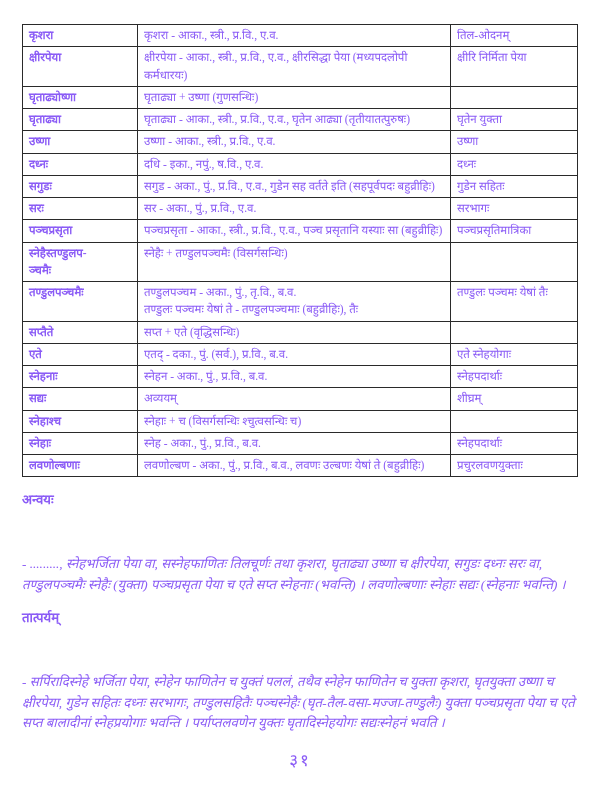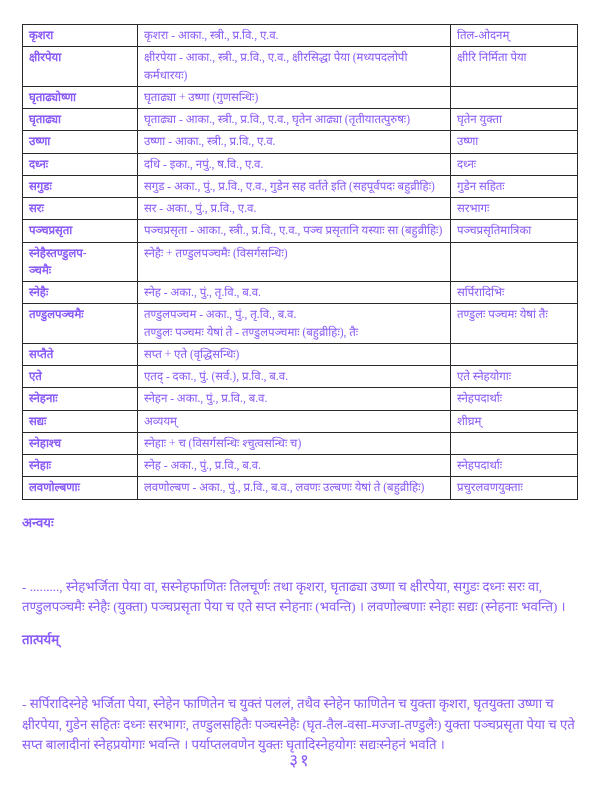--- a/index.html
+++ b/index.html
@@ -39,21 +39,21 @@
     align-items: flex-start;
     font-size: 13.2px;
     line-height: 1.55;
     margin-top: 13px;
     flex-direction: column;
   }
   .para-label {
     font-weight: bold;
     flex: 0 0 64px;
   }
-  .para-text { flex: 1; }
+  .para-text { flex: 1; font-style: italic; }
 
   .page-number {
     position: absolute;
     left: 0; right: 0;
     bottom: 26px;
     text-align: center;
     font-size: 17px;
     letter-spacing: 2px;
   }
 </style>
@@ -110,25 +110,20 @@
             <td class="c2">पञ्चप्रसृता - आका., स्त्री., प्र.वि., ए.व., पञ्च प्रसृतानि यस्याः सा (बहुव्रीहिः)</td>
             <td class="c3">पञ्चप्रसृतिमात्रिका</td>
           </tr>
           <tr>
             <td class="c1">स्नेहैस्तण्डुलप-
 ञ्चमैः</td>
             <td class="c2">स्नेहैः + तण्डुलपञ्चमैः (विसर्गसन्धिः)</td>
             <td class="c3"></td>
           </tr>
           <tr>
-            <td class="c1">स्नेहैः</td>
-            <td class="c2">स्नेह - अका., पुं., तृ.वि., ब.व.</td>
-            <td class="c3">सर्पिरादिभिः</td>
-          </tr>
-          <tr>
             <td class="c1">तण्डुलपञ्चमैः</td>
             <td class="c2">तण्डुलपञ्चम - अका., पुं., तृ.वि., ब.व.
 तण्डुलः पञ्चमः येषां ते - तण्डुलपञ्चमाः (बहुव्रीहिः), तैः</td>
             <td class="c3">तण्डुलः पञ्चमः येषां तैः</td>
           </tr>
           <tr>
             <td class="c1">सप्तैते</td>
             <td class="c2">सप्त + एते (वृद्धिसन्धिः)</td>
             <td class="c3"></td>
           </tr>

